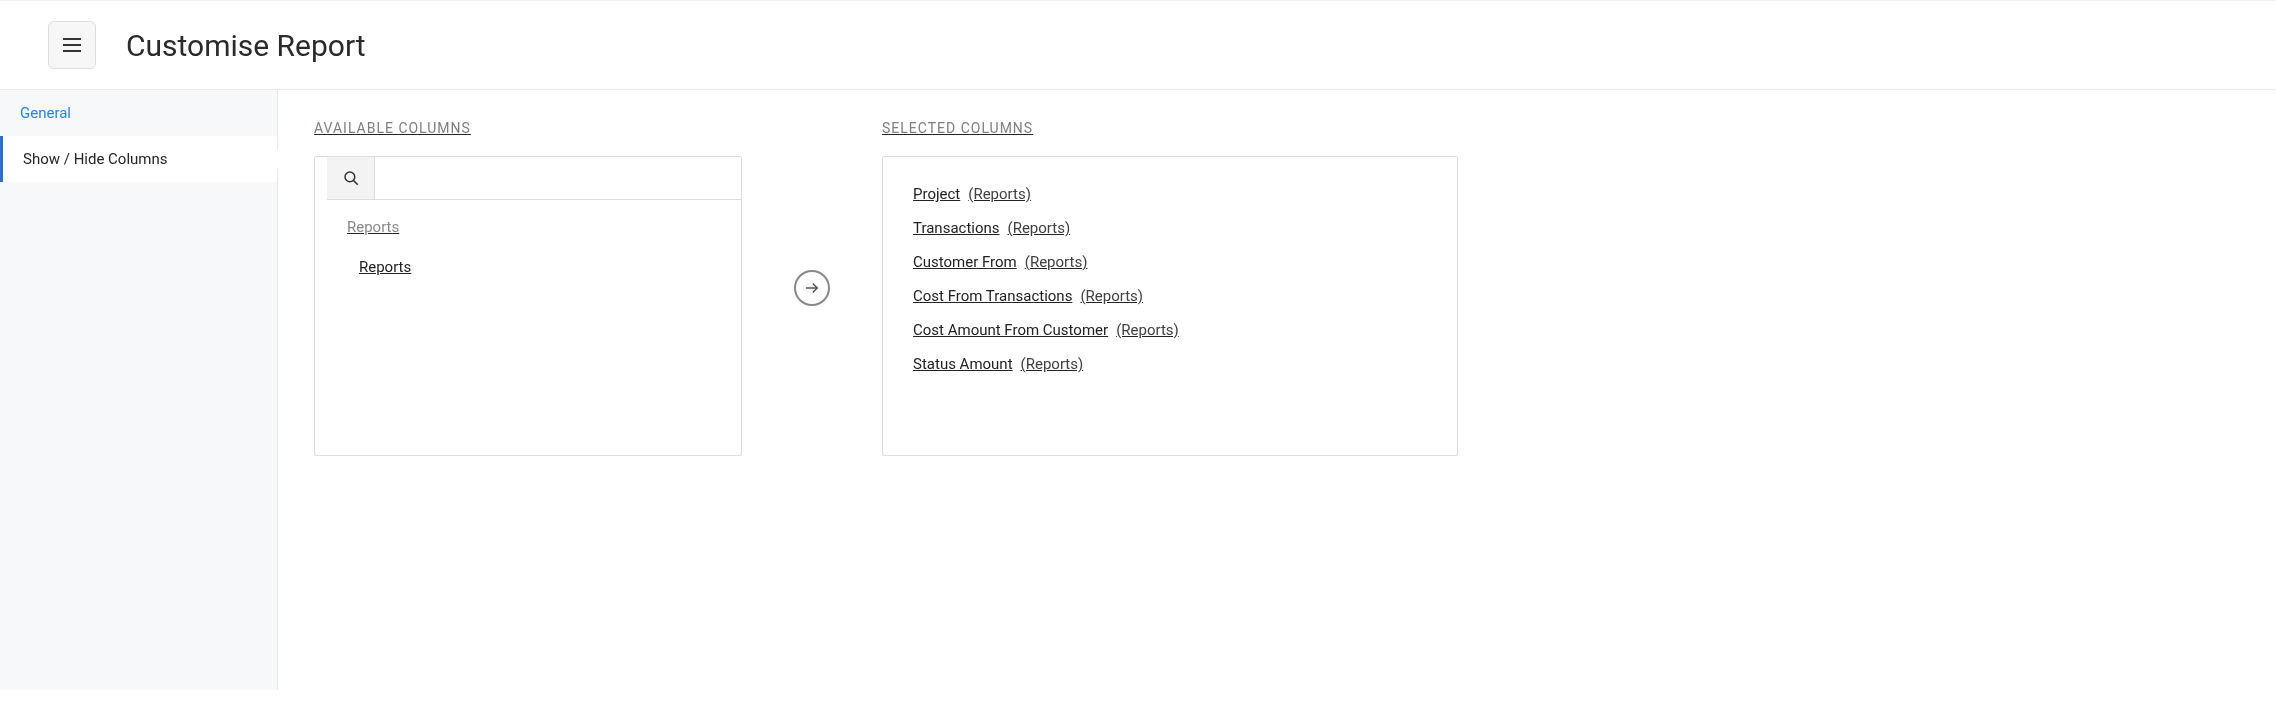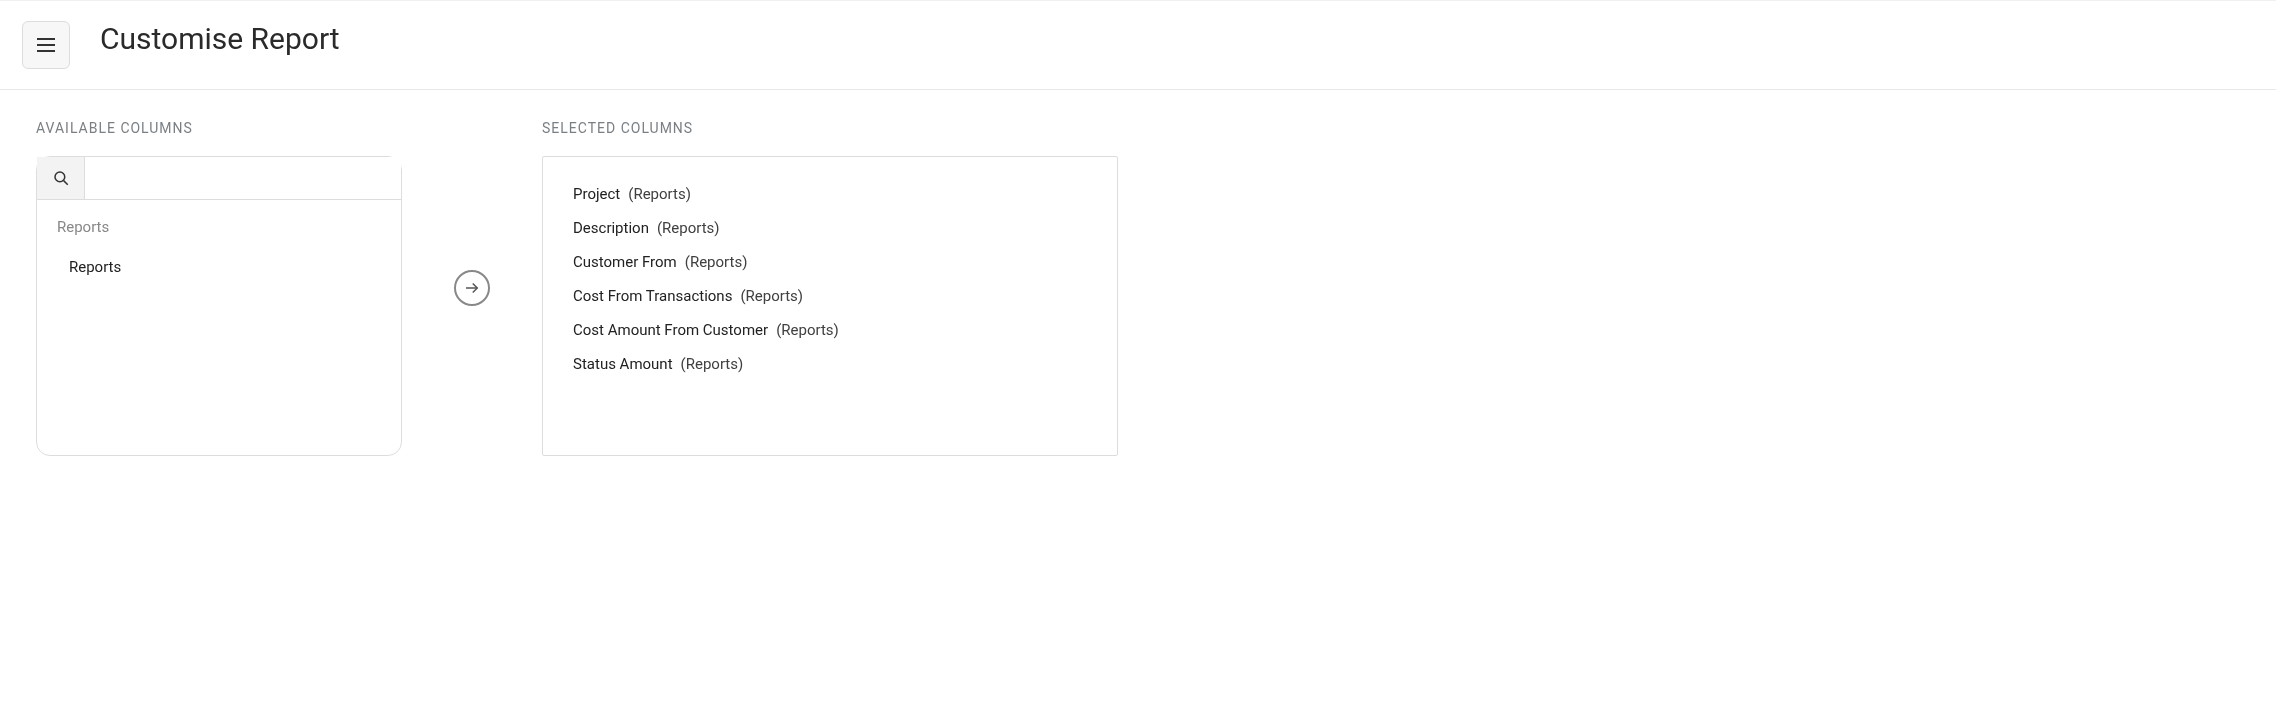--- a/index.html
+++ b/index.html
@@ -8,22 +8,22 @@
       box-sizing: border-box;
     }
     body {
       font-family: -apple-system, BlinkMacSystemFont, "Segoe UI", Roboto, Helvetica, Arial, sans-serif;
       background: #fff;
       color: #212529;
       font-size: 14px;
     }
     .header {
       display: flex;
-      align-items: flex-start;
-      padding: 20px 22px;
+      align-items: center;
+      padding: 20px 48px;
       border-bottom: 1px solid #e7e7e7;
       border-top: 1px solid #f0f0f0;
       gap: 30px;
     }
     .hamburger-btn {
       width: 48px;
       height: 48px;
       border: 1px solid #ddd;
       border-radius: 6px;
       background: #f7f7f7;
@@ -82,38 +82,40 @@
       border-top: 10px solid transparent;
       border-bottom: 10px solid transparent;
       border-left: 10px solid #fff;
     }
     .content {
       flex: 1;
       padding: 30px 30px 30px 36px;
       display: flex;
       align-items: flex-start;
       gap: 52px;
+      text-decoration: underline;
     }
     .column-block {
       display: flex;
       flex-direction: column;
     }
     .section-title {
       font-size: 14px;
       letter-spacing: 1px;
       color: #7a7f84;
       text-transform: uppercase;
       margin-bottom: 20px;
       font-weight: 400;
     }
     .avail-box {
-      width: 366px;
+      width: 428px;
       border: 1px solid #ddd;
-      border-radius: 14px;
+      border-radius: 2px;
       min-height: 300px;
+      padding-left: 12px;
     }
     .search-row {
       display: flex;
       border-bottom: 1px solid #ddd;
     }
     .search-icon-box {
       width: 48px;
       height: 42px;
       background: #f3f3f3;
       border-right: 1px solid #ddd;
@@ -195,20 +197,28 @@
     <span class="hamburger-lines">
       <span></span>
         <span></span>
         <span></span>
     </span>
   </button>
   <h1 class="page-title">Customise Report</h1>
 </div>
 
 <div class="main-area">
+  <div class="sidebar">
+    <div class="sidebar-item link">
+      <span>General</span>
+    </div>
+    <div class="sidebar-item active">
+      <span>Show / Hide Columns</span>
+    </div>
+  </div>
 
   <div class="content">
 
     <div class="column-block">
       <div class="section-title">AVAILABLE COLUMNS</div>
       <div class="avail-box">
         <div class="search-row">
           <div class="search-icon-box">
             <svg class="icon-stroke" width="18" height="18" viewBox="0 0 24 24">
               <circle cx="10.5" cy="10.5" r="6.5"></circle>
@@ -236,21 +246,21 @@
     </div>
 
     <div class="column-block">
       <div class="section-title">SELECTED COLUMNS</div>
       <div class="selected-box">
         <div class="sel-item">
           <span class="sel-name">Project</span>
           <span class="sel-source">(Reports)</span>
         </div>
         <div class="sel-item">
-          <span class="sel-name">Description</span>
+          <span class="sel-name">Transactions</span>
           <span class="sel-source">(Reports)</span>
         </div>
         <div class="sel-item">
           <span class="sel-name">Customer From</span>
           <span class="sel-source">(Reports)</span>
         </div>
         <div class="sel-item">
           <span class="sel-name">Cost From Transactions</span>
           <span class="sel-source">(Reports)</span>
         </div>

